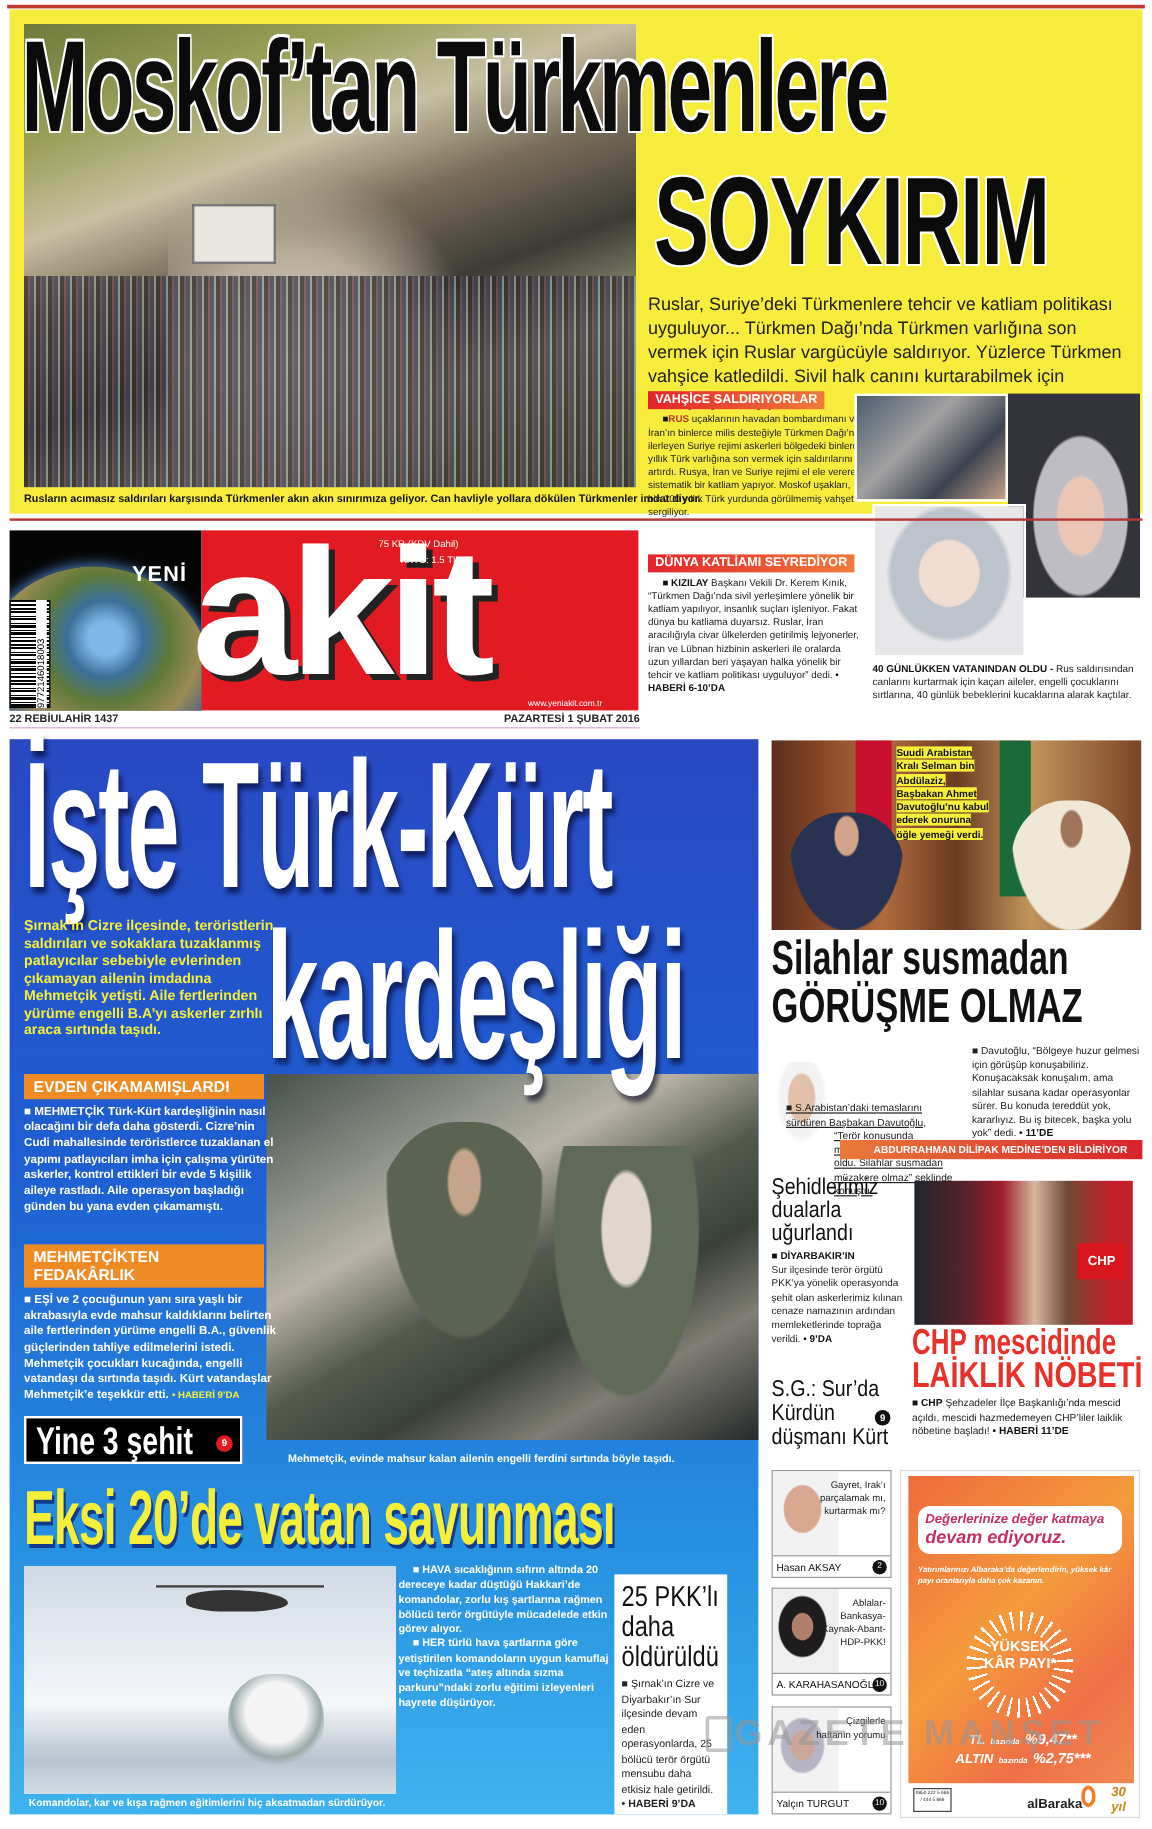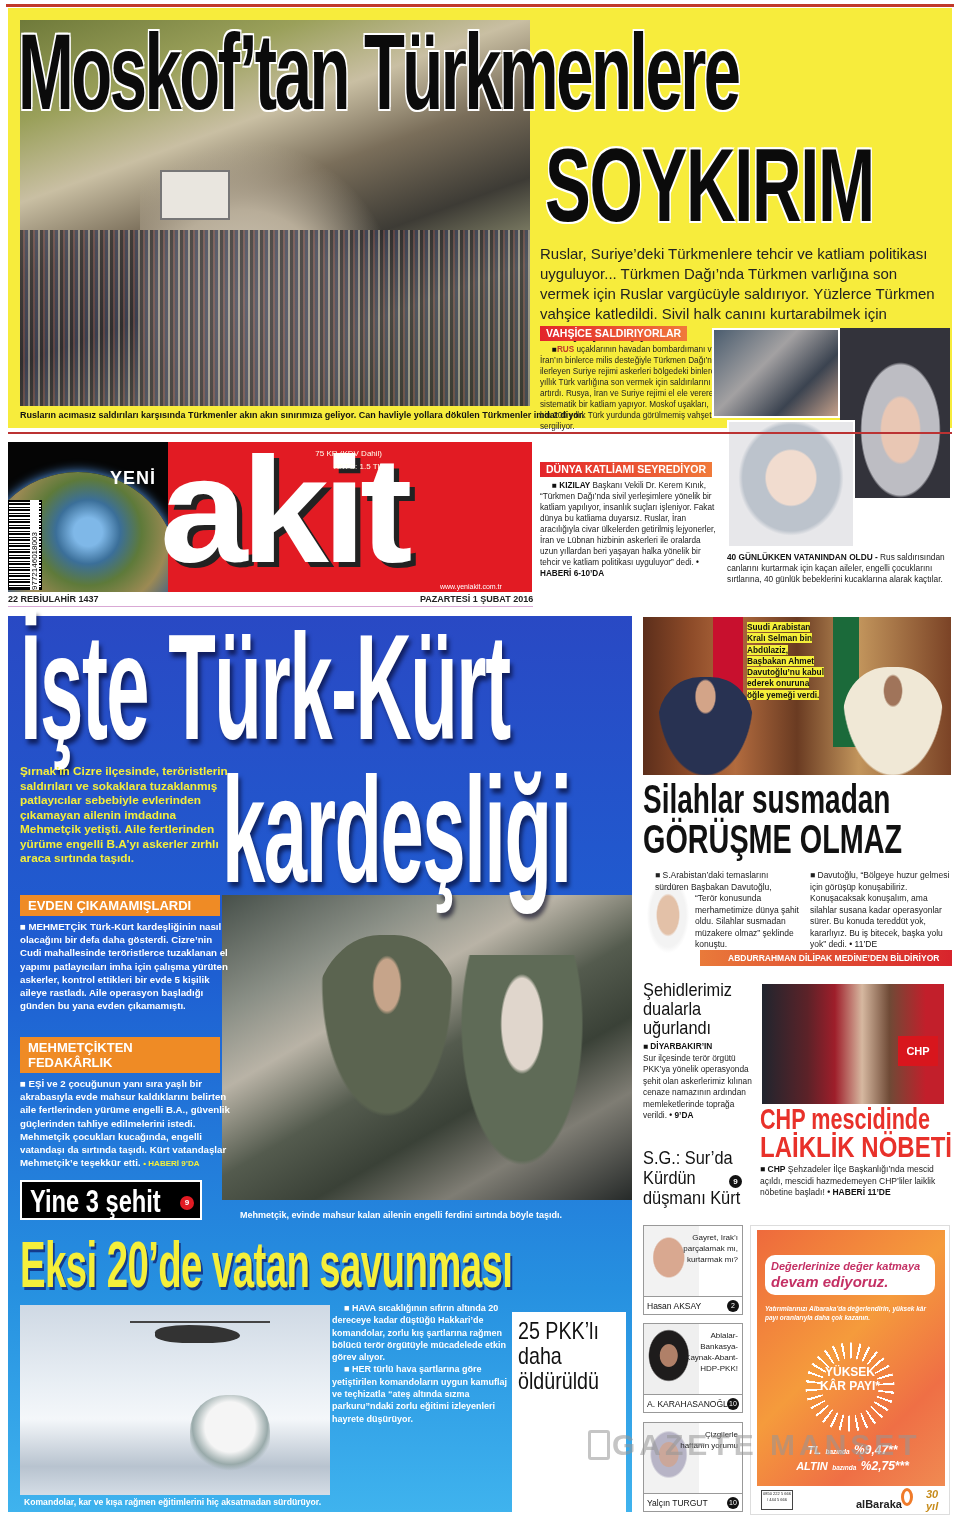--- a/index.html
+++ b/index.html
@@ -76,40 +76,40 @@
   .eksi-head { left: 20px; top: 1230px; font-size: 64px; font-weight: 900; color: #f5ef3a; line-height: 70px; transform: scaleX(0.6); transform-origin: left top; white-space: nowrap; letter-spacing: -1px; text-shadow: 3px 3px 0 #143a8c; }
   .snow-photo { left: 20px; top: 1305px; width: 310px; height: 190px; background: linear-gradient(180deg,#cfd9e4 0%,#e8eef4 40%,#f4f7fa 60%,#b8c3cf 85%,#d4dde6 100%); overflow:hidden; }
   .snow-photo .heli { position:absolute; left:135px; top:20px; width:85px; height:18px; background:#333; border-radius: 40% 60% 40% 40%; }
   .snow-photo .rotor { position:absolute; left:110px; top:16px; width:140px; height:2px; background:#444; }
   .snow-photo .figure { position:absolute; left:170px; top:90px; width:80px; height:80px; border-radius:45%; background: radial-gradient(circle at 50% 40%, #f5f5f5 0 40%, #9aa 60%, rgba(0,0,0,0) 70%); }
   .snow-caption { left: 24px; top: 1497px; font-size: 8.6px; font-weight: bold; color: #fff; white-space: nowrap; }
   .snow-body { left: 332px; top: 1302px; width: 180px; font-size: 9px; line-height: 12.3px; font-weight: bold; color: #fff; }
   .snow-body p { text-indent: 12px; }
   .snow-body .ref { color:#f5ef3a; font-size: 7.5px; }
 
-  .pkk-box { left: 512px; top: 1312px; width: 114px; height: 200px; background: #fff; padding: 6px 6px; }
+  .pkk-box { left: 512px; top: 1312px; width: 94px; height: 200px; background: #fff; padding: 6px 6px; }
   .pkk-title { font-size: 24px; line-height: 25px; color:#111; font-weight: normal; transform: scaleX(0.82); transform-origin:left top; white-space: nowrap; }
   .pkk-body { font-size: 8.8px; line-height: 12.5px; color: #222; margin-top: 4px; }
   .pkk-body .ref { font-weight: bold; }
 
   
   .saudi-photo { left: 643px; top: 617px; width: 308px; height: 158px; background: linear-gradient(90deg,#5c2e1b 0%,#8c4a28 15%,#b26b3e 30%,#6a3b22 50%,#c2955c 70%,#7b4326 100%); overflow:hidden; }
   .saudi-photo .flag-tr { position:absolute; left:70px; top:0; width:30px; height:80px; background:#c8102e; }
   .saudi-photo .flag-sa { position:absolute; left:190px; top:0; width:26px; height:130px; background:#1b6a3a; }
   .saudi-photo .man1 { position:absolute; left:15px; top:60px; width:95px; height:98px; border-radius: 45% 45% 0 0; background: radial-gradient(ellipse at 50% 20%, #d3a488 0 14%, #283252 16% 70%, rgba(0,0,0,0) 72%); }
   .saudi-photo .man2 { position:absolute; left:200px; top:50px; width:100px; height:108px; border-radius: 45% 45% 0 0; background: radial-gradient(ellipse at 50% 22%, #a0745a 0 12%, #f0e8d6 14% 70%, rgba(0,0,0,0) 72%); }
   .saudi-caption { left: 747px; top: 622px; width: 80px; font-size: 8.3px; line-height: 11.3px; font-weight: bold; color: #111; }
   .saudi-caption span { background: #f5ef3a; }
   .silahlar-head { left: 643px; top: 778px; width: 310px; font-size: 40px; font-weight: 900; line-height: 42px; color: #111; transform: scaleX(0.7); transform-origin: left top; white-space: nowrap; }
   .gorusme-head { left: 643px; top: 818px; width: 310px; font-size: 40px; font-weight: 900; line-height: 42px; color: #111; transform: scaleX(0.72); transform-origin: left top; white-space: nowrap; }
   .dilipak-photo { left: 643px; top: 885px; width: 50px; height: 75px; background: radial-gradient(ellipse at 50% 40%, #e3c1a8 0 30%, #f3f3f3 34% 50%, #fff 60%); }
-  .silah-col-1 { left: 655px; top: 870px; width: 145px; font-size: 8.5px; line-height: 11.5px; color: #222; }
+  .silah-col-1 { left: 655px; top: 918px; width: 145px; font-size: 8.5px; line-height: 11.5px; color: #222; text-decoration: underline; }
   .silah-col-1 .indent { padding-left: 40px; display:block; }
   .silah-col-2 { left: 810px; top: 870px; width: 145px; font-size: 8.5px; line-height: 11.5px; color: #222; }
-  .silah-col-2 .ref { font-weight:normal; color:#111;margin-top:28px; }
+  .silah-col-2 .ref { font-weight:bold; color:#111;margin-top:28px; }
   .dilipak-bar { left: 700px; top: 950px; width: 252px; height: 16px; background: linear-gradient(90deg,#e97a3a,#d8242c); color: #fff; font-size: 8.5px; font-weight: bold; line-height: 16px; padding-left: 28px; }
 
   .sehid-box { left: 643px; top: 980px; width: 110px; }
   .sehid-title { font-size: 19px; line-height: 19px; color: #111; transform: scaleX(0.86); transform-origin:left top; white-space: nowrap; }
   .sehid-body { font-size: 8.3px; line-height: 11.5px; color: #222; margin-top: 4px; }
   .sehid-body .kw { font-weight: bold; color:#111; }
   .sg-title { left: 643px; top: 1148px; width: 115px; font-size: 19px; line-height: 20px; color: #111; transform: scaleX(0.86); transform-origin:left top; white-space: nowrap; }
   .sg-badge { left: 729px; top: 1175px; width: 13px; height: 13px; border-radius: 50%; background: #111; color:#fff; font-size: 8px; text-align:center; line-height:13px; font-weight:bold; }
 
   .chp-photo { left: 762px; top: 984px; width: 182px; height: 120px; background: linear-gradient(90deg,#20252e 0%,#5c2228 25%,#9e1e2a 40%,#d6b8a0 55%,#6f4a36 70%,#c21f2b 90%); overflow:hidden; }
@@ -235,20 +235,21 @@
 <div class="abs snow-caption">Komandolar, kar ve kışa rağmen eğitimlerini hiç aksatmadan sürdürüyor.</div>
 <div class="abs snow-body">
   <p><span>■ </span><span>HAVA</span><span> sıcaklığının sıfırın altında 20 dereceye kadar düştüğü Hakkari’de komandolar, zorlu kış şartlarına rağmen bölücü terör örgütüyle mücadelede etkin görev alıyor.</span></p>
   <p><span>■ </span><span>HER</span><span> türlü hava şartlarına göre yetiştirilen komandoların uygun kamuflaj ve teçhizatla “ateş altında sızma parkuru”ndaki zorlu eğitimi izleyenleri hayrete düşürüyor.</span></p>
 </div>
 
 <div class="abs pkk-box">
   <div class="pkk-title">25 PKK’lı</div>
   <div class="pkk-title">daha</div>
   <div class="pkk-title">öldürüldü</div>
+  <div class="pkk-body"><span>■ </span><span>Şırnak’ın Cizre ve Diyarbakır’ın Sur ilçesinde devam eden operasyonlarda, 25 bölücü terör örgütü mensubu daha etkisiz hale getirildi.</span><br><span class="ref">• HABERİ 9’DA</span></div>
 </div>
 
 <div class="abs saudi-photo">
   <div class="flag-tr"></div>
     <div class="flag-sa"></div>
     <div class="man1"></div>
     <div class="man2"></div>
 </div>
 <div class="abs saudi-caption"><span>Suudi Arabistan Kralı Selman bin Abdülaziz, Başbakan Ahmet Davutoğlu’nu kabul ederek onuruna öğle yemeği verdi.</span></div>
 <div class="abs silahlar-head">Silahlar susmadan</div>

